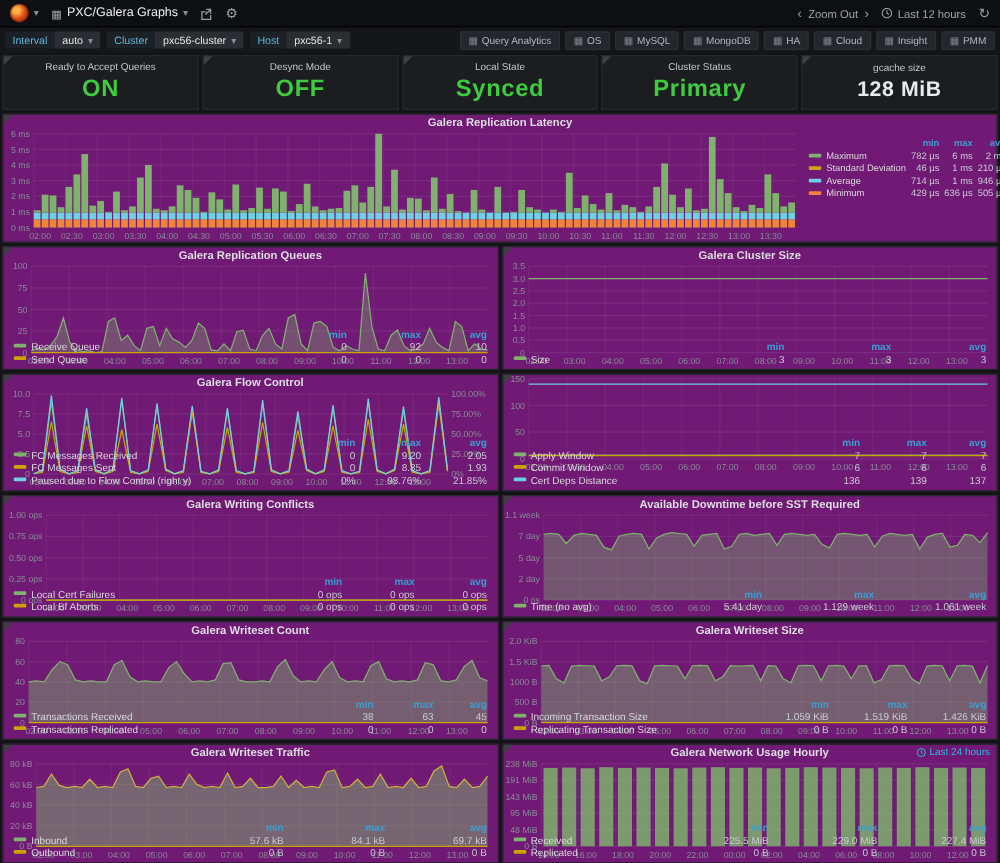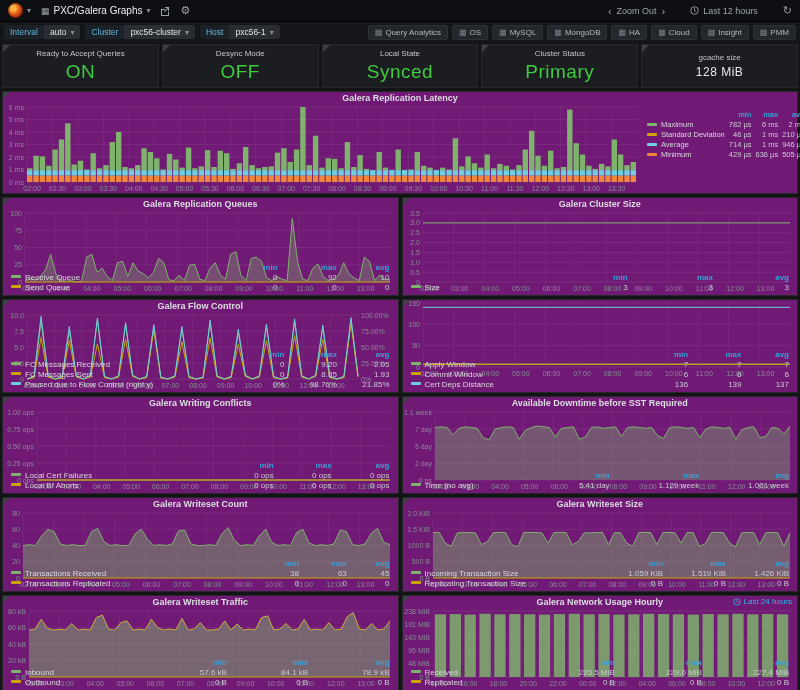--- a/index.html
+++ b/index.html
@@ -21,22 +21,22 @@
   .chip .lab{background:#1c2127;color:#5fb6d8;padding:2px 6px;font-size:8.5px}
   .chip .val{background:#2a2e33;color:#e2e4e7;padding:2px 6px;font-size:8.5px;display:flex;gap:4px;align-items:center}
   .links{display:flex;gap:4px}
   .lbtn{background:#23262b;color:#b4b9bf;border:1px solid #2d3036;border-radius:2px;padding:2px 6px;font-size:8px;display:flex;gap:3px;align-items:center;cursor:pointer}
   .lbtn .gi{color:#7d838b;font-size:8px}
   
   .page{padding:2px}
   .stats{display:grid;grid-template-columns:repeat(5,1fr);gap:3px;height:44px;margin-bottom:3px}
   .stat{background:#1b1d20;border:1px solid #26282c;display:flex;flex-direction:column;align-items:center;justify-content:center;gap:3px;position:relative;cursor:pointer}
   .stat .st{font-size:8px;color:#c2c6cb}
-  .stat .sv{font-size:19px;font-weight:normal;color:#3fca3f;letter-spacing:.5px}
-  .stat .sv.white{color:#e8eaec;font-size:12px}
+  .stat .sv{font-size:19px;font-weight:bold;color:#3fca3f;letter-spacing:.5px}
+  .stat .sv.white{color:#e8eaec;font-size:17px}
   .grid2{display:grid;grid-template-columns:1fr 1fr;grid-template-rows:103px 99px 94px 98px 95px 96px;gap:3px}
   .panel{background:#701a75;border:1px solid #26282c;position:relative;display:flex;flex-direction:column;min-width:0}
   .panel.full{grid-column:1/3}
   .corner{position:absolute;top:0;left:0;width:0;height:0;border-top:7px solid #3e4044;border-right:7px solid transparent;cursor:pointer}
   .ptitle{height:12px;line-height:12px;text-align:center;font-size:9px;font-weight:bold;color:#dcdee1;cursor:pointer;flex:0 0 auto;white-space:nowrap;overflow:hidden}
   .chart{flex:1 1 auto;min-height:0}
   .latbody{flex:1;display:flex;min-height:0}
   .latbody .chart{flex:1}
   .latlegend{flex:0 0 152px;padding:6px 4px 0 0}
   .plegend{flex:0 0 auto;padding:0 6px 2px 6px}
@@ -75,21 +75,21 @@
   <div class="navitem">
     <span style="font-size:11px;color:#9aa0a7">⚙</span>
   </div>
   <div class="grow"></div>
   <div class="navright">
     <div class="navitem" style="margin:0;gap:5px">
       <span class="chev">‹</span>
       <span>Zoom Out</span>
       <span class="chev">›</span>
     </div>
-    <div class="navitem" style="margin:15px;gap:4px">
+    <div class="navitem" style="margin:0;gap:4px">
       <svg width="9" height="9" viewBox="0 0 10 10">
           <circle cx="5" cy="5" r="4.2" fill="none" stroke="#9aa0a7" stroke-width="1"></circle>
           <path d="M5 2.5V5l1.8 1.2" fill="none" stroke="#9aa0a7" stroke-width="1"></path>
         </svg>
       <span>Last 12 hours</span>
     </div>
     <div class="navitem" style="margin:0">
       <span style="font-size:11px;color:#9aa0a7">↻</span>
     </div>
   </div>
@@ -1198,21 +1198,21 @@
               <tr class="lhead">
                 <td></td>
                 <td>min</td>
                 <td>max</td>
                 <td>avg</td>
               </tr>
               <tr>
                 <td class="lname"><span class="sw" style="background:#7eb26d"></span>Inbound</td>
                 <td>57.6 kB</td>
                 <td>84.1 kB</td>
-                <td>78.9 kB</td>
+                <td>69.7 kB</td>
               </tr>
               <tr>
                 <td class="lname"><span class="sw" style="background:#cca300"></span>Outbound</td>
                 <td>0 B</td>
                 <td>0 B</td>
                 <td>0 B</td>
               </tr>
             </tbody>
           </table>
         </div>

